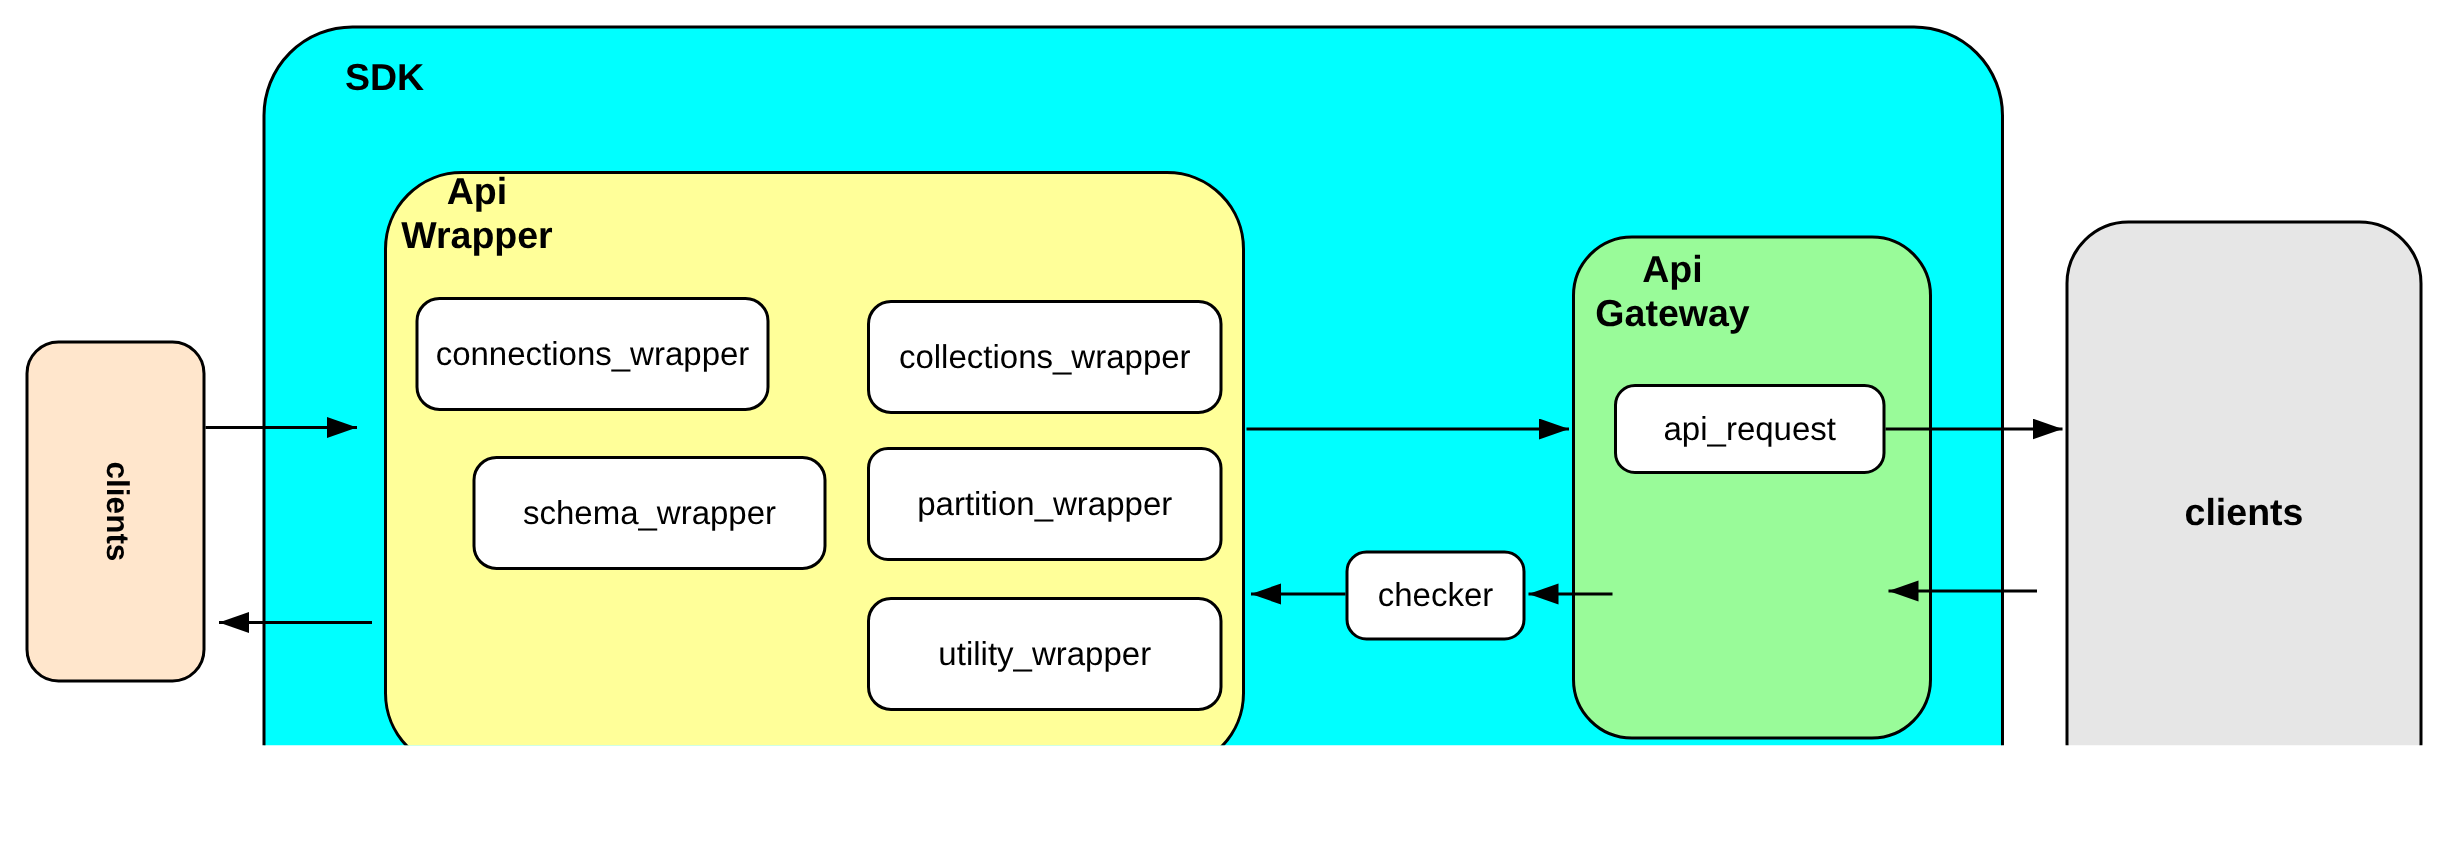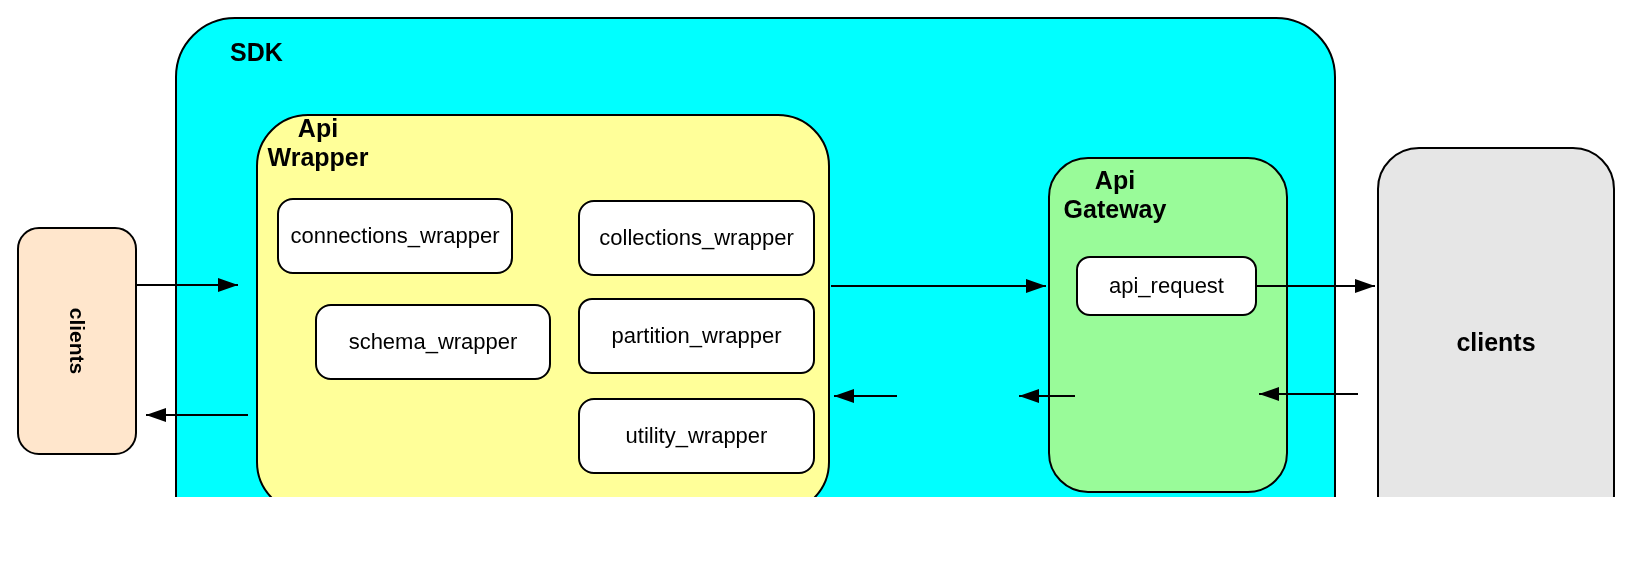--- a/index.html
+++ b/index.html
@@ -48,20 +48,21 @@
   <div class="wnode" style="left:578px;top:398px;width:237px;height:76px;">utility_wrapper</div>
 
   <div class="box container-gateway"></div>
   <div class="clabel centered" style="left:1115px;top:166px;">
     <div>Api</div>
     <div>Gateway</div>
   </div>
 
   <div class="wnode sm" style="left:1076px;top:256px;width:181px;height:60px;">api_request</div>
 
+  <div class="wnode sm" style="left:897px;top:367px;width:120px;height:60px;">checker</div>
 
   <div class="box node-clients">
     <span class="vlabel">clients</span>
   </div>
 
   <div class="box node-milvus">
     <span>clients</span>
   </div>
 
   <svg class="arrows" viewBox="0 0 1634 574">

